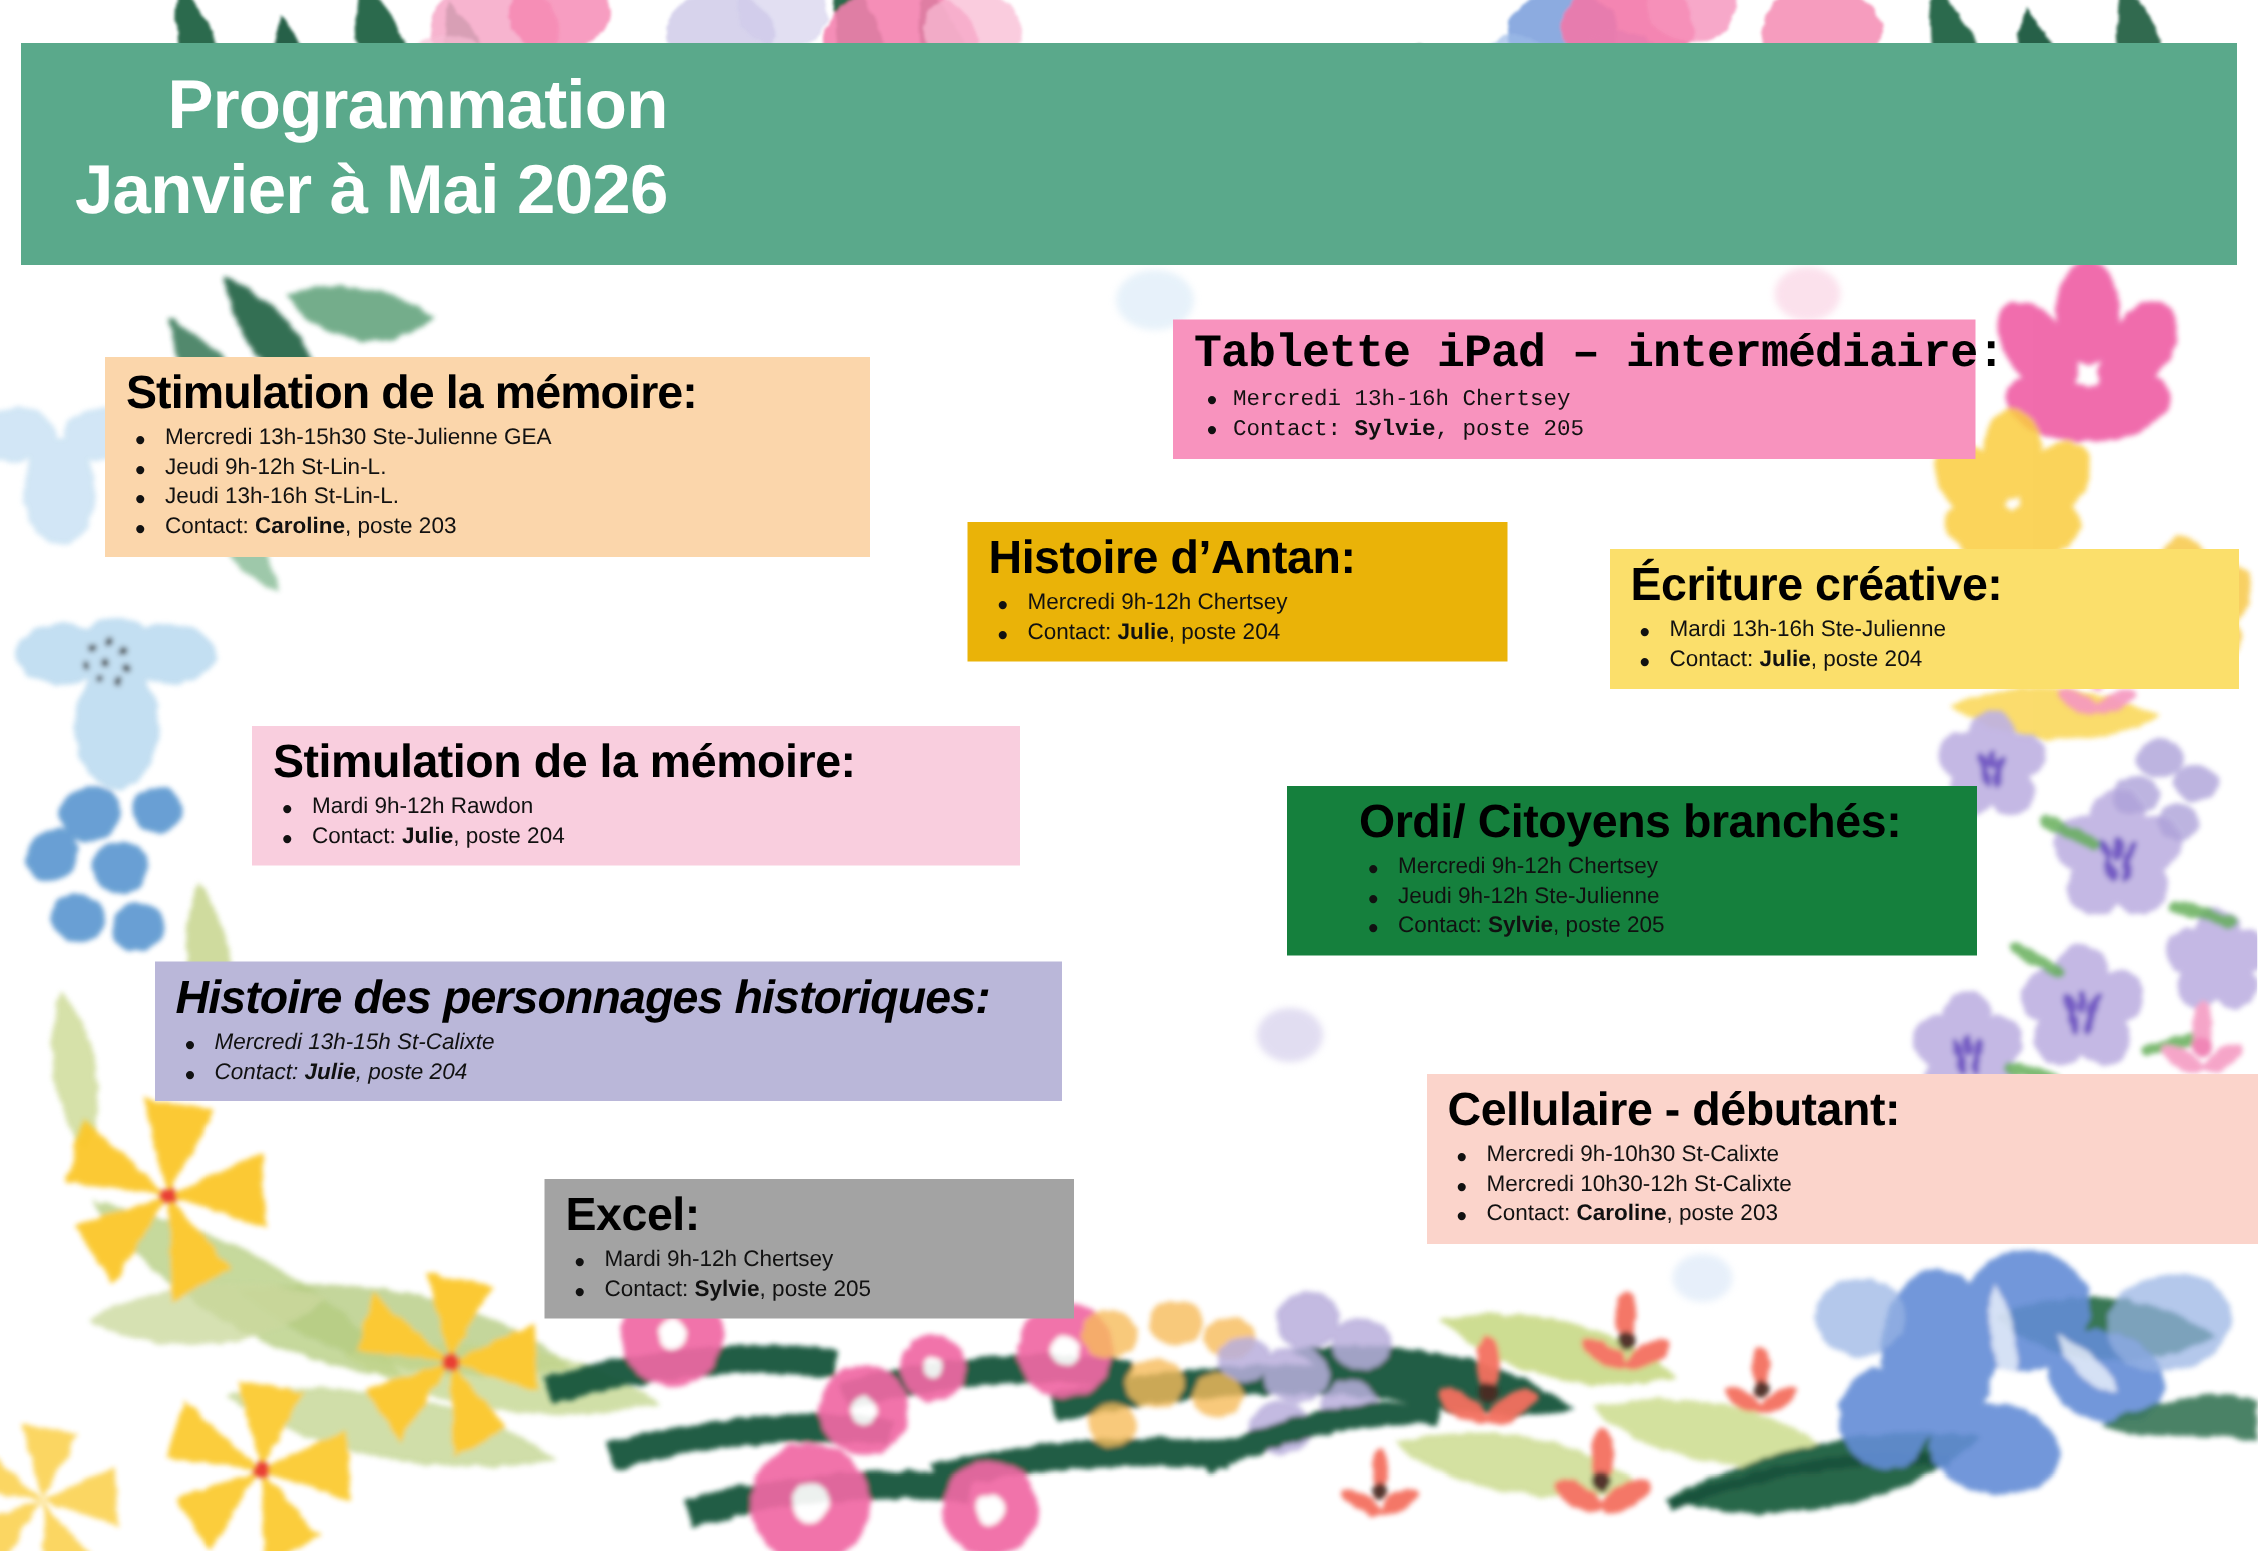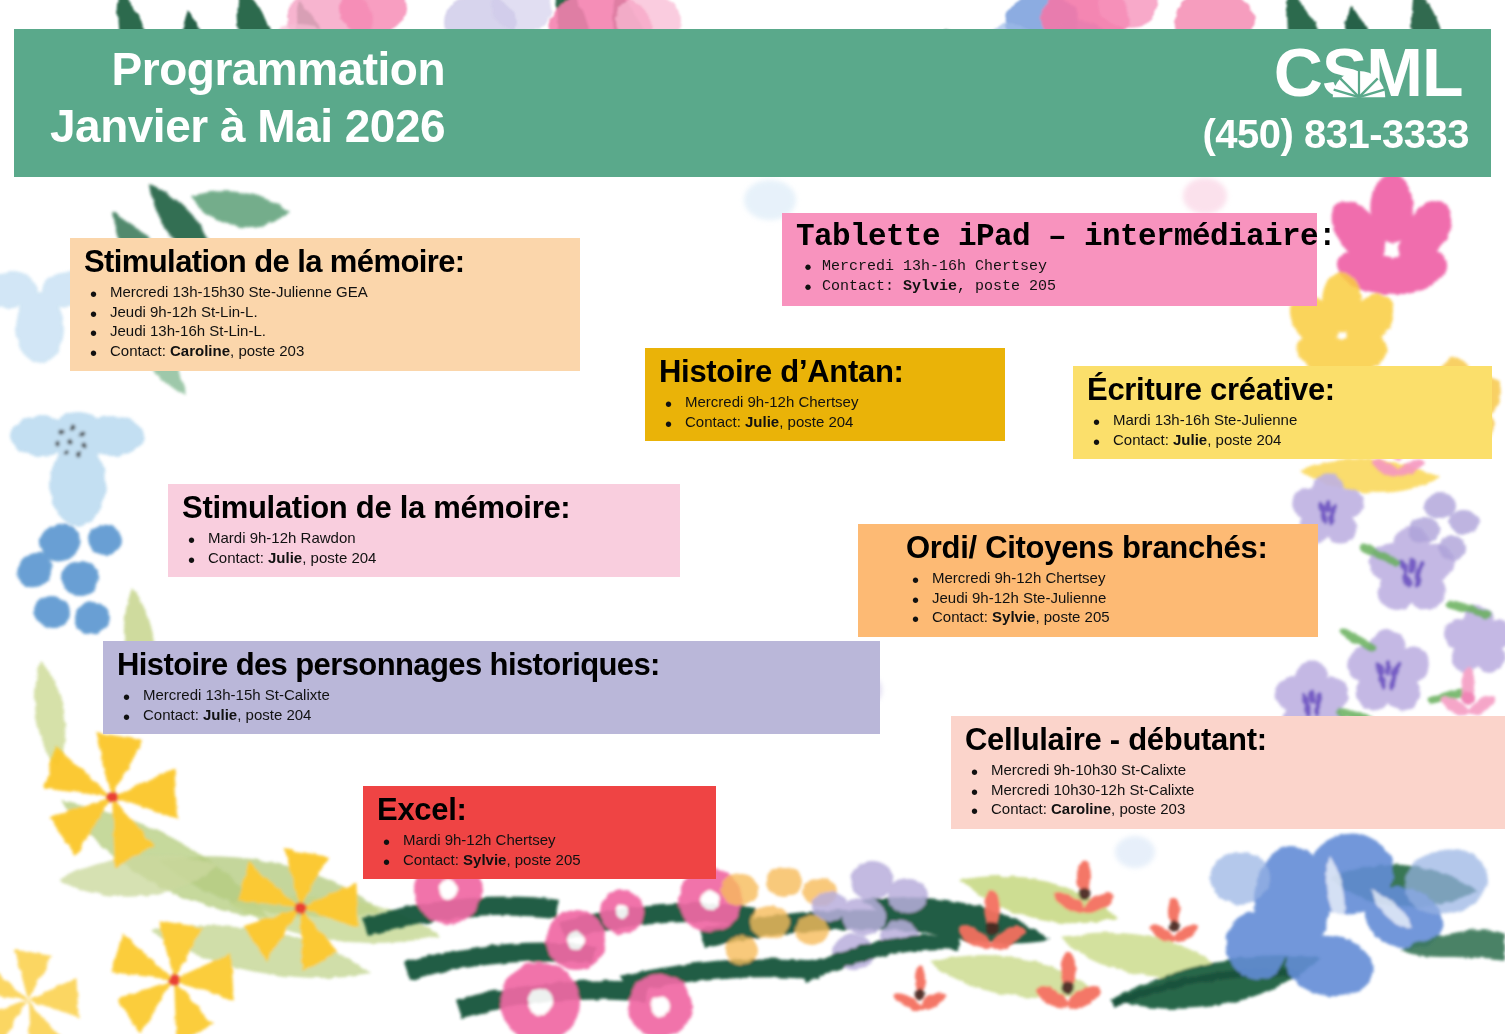--- a/index.html
+++ b/index.html
@@ -55,21 +55,21 @@
   }
   .card li b{font-weight:bold;}
 
   
   #card-memoire-1   {left:70px; top:238px; width:510px; background:#fbd6ab;}
   #card-tablette    {left:782px;top:213px; width:535px; background:#f893be;}
   #card-antan       {left:645px;top:348px; width:360px; background:#d3d5ec;}
   #card-ecriture    {left:1073px;top:366px;width:419px; background:#fbdf6b;}
   #card-memoire-2   {left:168px;top:484px; width:512px; background:#f9cede;}
   #card-ordi        {left:858px;top:524px; width:460px; background:#e4e4bb;}
-  #card-personnages {left:103px;top:641px; width:777px; background:#bab7d9;}
+  #card-personnages {left:103px;top:641px; width:605px; background:#bab7d9;font-style:italic;}
   #card-excel       {left:363px;top:786px; width:353px; background:#f8c489;}
   #card-cellulaire  {left:915px;top:716px; width:612px; background:#fbd4cb;margin-left:36px;}
 
   #card-memoire-1 h2, #card-personnages h2, #card-tablette h2{letter-spacing:-0.6px;}
 </style>
 </head>
 <body>
 
 <div id="poster">
 
@@ -432,36 +432,20 @@
       <ellipse cx="250" cy="700" rx="20" ry="16" fill="#d9e5bb"></ellipse>
       <ellipse cx="860" cy="690" rx="22" ry="18" fill="#c4bce4"></ellipse>
       <ellipse cx="1135" cy="852" rx="20" ry="16" fill="#cfe0f5"></ellipse>
     </g>
   </svg>
 
   <div class="banner">
     <div class="banner-title">Programmation
 Janvier à Mai 2026</div>
 
-    <div class="logo-wrap">
-      <div class="logo-mark">
-        <span class="logo-text">CSML</span>
-        <svg class="logo-fan" viewBox="0 0 60 32">
-          <path d="M2,30 A28,28 0 0 1 58,30 Z" fill="#ffffff"></path>
-          <g stroke="#5aa98b" stroke-width="2.4">
-            <line x1="30" y1="30" x2="30" y2="2"></line>
-            <line x1="30" y1="30" x2="10" y2="10"></line>
-            <line x1="30" y1="30" x2="50" y2="10"></line>
-            <line x1="30" y1="30" x2="3" y2="22"></line>
-            <line x1="30" y1="30" x2="57" y2="22"></line>
-          </g>
-        </svg>
-      </div>
-      <div class="logo-phone">(450) 831-3333</div>
-    </div>
   </div>
 
   <div class="card" id="card-memoire-1" style="background: rgb(251, 214, 171);">
     <h2>Stimulation de la mémoire:</h2>
     <ul>
         <li>Mercredi 13h-15h30 Ste-Julienne GEA</li>
         <li>Jeudi 9h-12h St-Lin-L.</li>
         <li>Jeudi 13h-16h St-Lin-L.</li>
         <li>Contact: <b>Caroline</b>, poste 203</li>
       </ul>
@@ -492,38 +476,38 @@
   </div>
 
   <div class="card" id="card-memoire-2" style="background: rgb(249, 206, 222);">
     <h2>Stimulation de la mémoire:</h2>
     <ul>
         <li>Mardi 9h-12h Rawdon</li>
         <li>Contact: <b>Julie</b>, poste 204</li>
       </ul>
   </div>
 
-  <div class="card" id="card-ordi" style="background: #fdba74; padding-left: 48px;">
+  <div class="card" id="card-ordi" style="background: #15803d; padding-left: 48px;">
     <h2>Ordi/ Citoyens branchés:</h2>
     <ul>
         <li>Mercredi 9h-12h Chertsey</li>
         <li>Jeudi 9h-12h Ste-Julienne</li>
         <li>Contact: <b>Sylvie</b>, poste 205</li>
       </ul>
   </div>
 
   <div class="card" id="card-personnages" style="background: rgb(186, 183, 217);">
     <h2>Histoire des personnages historiques:</h2>
     <ul>
         <li>Mercredi 13h-15h St-Calixte</li>
         <li>Contact: <b>Julie</b>, poste 204</li>
       </ul>
   </div>
 
-  <div class="card" id="card-excel" style="background: #ef4444;">
+  <div class="card" id="card-excel" style="background: #a3a3a3;">
     <h2>Excel:</h2>
     <ul>
         <li>Mardi 9h-12h Chertsey</li>
         <li>Contact: <b>Sylvie</b>, poste 205</li>
       </ul>
   </div>
 
   <div class="card" id="card-cellulaire" style="background: rgb(251, 212, 203);">
     <h2>Cellulaire - débutant:</h2>
     <ul>

